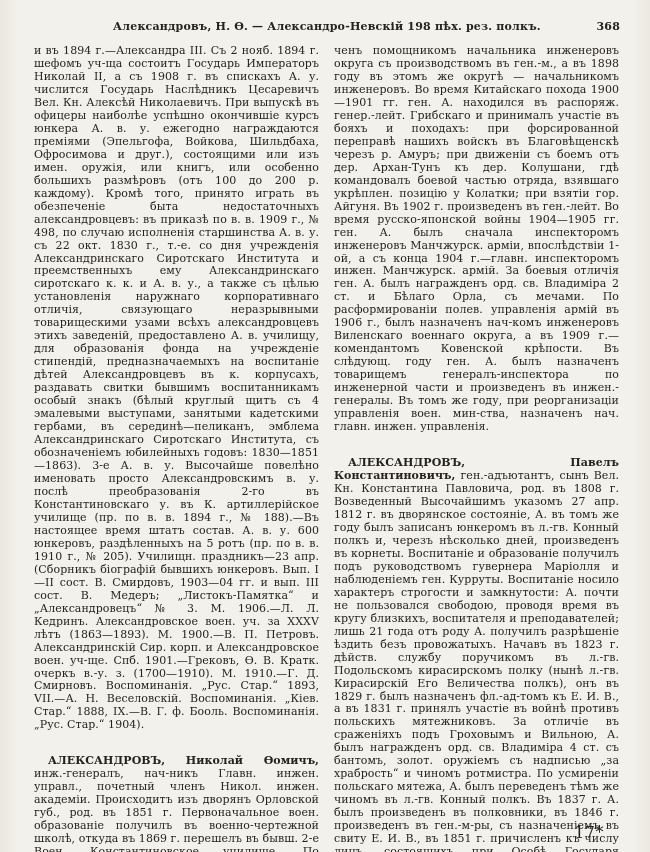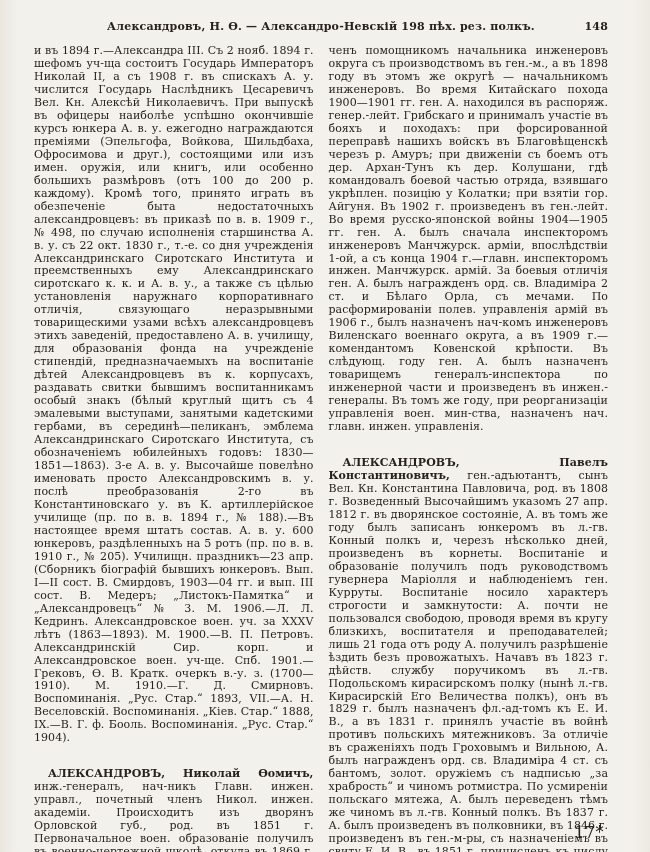--- a/index.html
+++ b/index.html
@@ -9,21 +9,21 @@
   }
   .page {
     position: relative;
     width: 650px;
     height: 852px;
     box-sizing: border-box;
     background: #f2f0ea;
     background: linear-gradient(90deg, #e9e7e0 0px, #f3f1eb 18px, #f3f1eb 632px, #ece9e2 650px);
     font-family: "DejaVu Serif", "Liberation Serif", serif;
     color: #27221e;
-    padding: 20px 42px 14px 34px;
+    padding: 20px 30px 14px 34px;
     overflow: hidden;
   }
   .header {
     position: relative;
     height: 16px;
     text-align: center;
     font-weight: bold;
     font-size: 11px;
     letter-spacing: .2px;
     margin-bottom: 9px;
@@ -65,21 +65,21 @@
     font-weight: normal;
     letter-spacing: .5px;
   }
 </style>
 </head>
 <body>
 
 <div class="page">
   <div class="header">
     <span class="header-title">Александровъ, Н. Ѳ. — Александро-Невскій 198 пѣх. рез. полкъ.</span>
-    <span class="page-number">148</span>
+    <span class="page-number">368</span>
   </div>
   <div class="columns">
     <div class="col" id="col-left">
         <p class="para continuation">и въ 1894 г.—Александра III. Съ 2 нояб. 1894 г. шефомъ уч-ща состоитъ Государь Императоръ Николай II, а съ 1908 г. въ спискахъ А. у. числится Государь Наслѣдникъ Цесаревичъ Вел. Кн. Алексѣй Николаевичъ. При выпускѣ въ офицеры наиболѣе успѣшно окончившіе курсъ юнкера А. в. у. ежегодно награждаются преміями (Эпельгофа, Войкова, Шильдбаха, Офросимова и друг.), состоящими или изъ имен. оружія, или книгъ, или особенно большихъ размѣровъ (отъ 100 до 200 р. каждому). Кромѣ того, принято играть въ обезпеченіе быта недостаточныхъ александровцевъ: въ приказѣ по в. в. 1909 г., № 498, по случаю исполненія старшинства А. в. у. съ 22 окт. 1830 г., т.-е. со дня учрежденія Александринскаго Сиротскаго Института и преемственныхъ ему Александринскаго сиротскаго к. к. и А. в. у., а также съ цѣлью установленія наружнаго корпоративнаго отличія, связующаго неразрывными товарищескими узами всѣхъ александровцевъ этихъ заведеній, предоставлено А. в. училищу, для образованія фонда на учрежденіе стипендій, предназначаемыхъ на воспитаніе дѣтей Александровцевъ въ к. корпусахъ, раздавать свитки бывшимъ воспитанникамъ особый знакъ (бѣлый круглый щитъ съ 4 эмалевыми выступами, занятыми кадетскими гербами, въ серединѣ—пеликанъ, эмблема Александринскаго Сиротскаго Института, съ обозначеніемъ юбилейныхъ годовъ: 1830—1851—1863). 3-е А. в. у. Высочайше повелѣно именовать просто Александровскимъ в. у. послѣ преобразованія 2-го въ Константиновскаго у. въ К. артиллерійское училище (пр. по в. в. 1894 г., № 188).—Въ настоящее время штатъ состав. А. в. у. 600 юнкеровъ, раздѣленныхъ на 5 ротъ (пр. по в. в. 1910 г., № 205). Училищн. праздникъ—23 апр. (Сборникъ біографій бывшихъ юнкеровъ. Вып. I—II сост. В. Смирдовъ, 1903—04 гг. и вып. III сост. В. Медеръ; „Листокъ-Памятка“ и „Александровецъ“ № 3. М. 1906.—Л. Л. Кедринъ. Александровское воен. уч. за XXXV лѣтъ (1863—1893). М. 1900.—В. П. Петровъ. Александринскій Сир. корп. и Александровское воен. уч-ще. Спб. 1901.—Грековъ, Ѳ. В. Кратк. очеркъ в.-у. з. (1700—1910). М. 1910.—Г. Д. Смирновъ. Воспоминанія. „Рус. Стар.“ 1893, VII.—А. Н. Веселовскій. Воспоминанія. „Кіев. Стар.“ 1888, IX.—В. Г. ф. Бооль. Воспоминанія. „Рус. Стар.“ 1904).</p>
         <p class="para entry"><b class="entry-heading">АЛЕКСАНДРОВЪ, Николай Ѳомичъ, </b>инж.-генералъ, нач-никъ Главн. инжен. управл., почетный членъ Никол. инжен. академіи. Происходитъ изъ дворянъ Орловской губ., род. въ 1851 г. Первоначальное воен. образованіе получилъ въ военно-чертежной школѣ, откуда въ 1869 г. перешелъ въ бывш. 2-е Воен. Константиновское училище. По окончаніи этого училища, произведенъ въ 1872 г. въ подпоручики съ прикомандированіемъ къ л.-гв. Литовскому полку. Переведенный въ этотъ полкъ, поступилъ въ 1874 г. въ Никол. инжен. академію. По окончаніи полнаго курса академіи въ 1877 г., произведенъ въ штабсъ-капитаны, переведенъ въ военные инженеры и назначенъ на службу въ Бендерскую крѣп. инженер. управленіе. Въ 1879 г. произведенъ въ капитаны и переведенъ на службу въ б. Восточно-Сибирскій воен. округъ, въ Амурскую инжен. дистанцію; въ 1882 г. назначенъ начальникомъ этой дистанціи и въ 1884 г. произведенъ въ подполк. Въ 1896 г. назна-</p>
       </div>
     <div class="col" id="col-right">
         <p class="para continuation">ченъ помощникомъ начальника инженеровъ округа съ производствомъ въ ген.-м., а въ 1898 году въ этомъ же округѣ — начальникомъ инженеровъ. Во время Китайскаго похода 1900—1901 гг. ген. А. находился въ распоряж. генер.-лейт. Грибскаго и принималъ участіе въ бояхъ и походахъ: при форсированной переправѣ нашихъ войскъ въ Благовѣщенскѣ черезъ р. Амуръ; при движеніи съ боемъ отъ дер. Архан-Тунъ къ дер. Колушани, гдѣ командовалъ боевой частью отряда, взявшаго укрѣплен. позицію у Колатки; при взятіи гор. Айгуня. Въ 1902 г. произведенъ въ ген.-лейт. Во время русско-японской войны 1904—1905 гг. ген. А. былъ сначала инспекторомъ инженеровъ Манчжурск. арміи, впослѣдствіи 1-ой, а съ конца 1904 г.—главн. инспекторомъ инжен. Манчжурск. армій. За боевыя отличія ген. А. былъ награжденъ орд. св. Владиміра 2 ст. и Бѣлаго Орла, съ мечами. По расформированіи полев. управленія армій въ 1906 г., былъ назначенъ нач-комъ инженеровъ Виленскаго военнаго округа, а въ 1909 г.—комендантомъ Ковенской крѣпости. Въ слѣдующ. году ген. А. былъ назначенъ товарищемъ генералъ-инспектора по инженерной части и произведенъ въ инжен.-генералы. Въ томъ же году, при реорганизаціи управленія воен. мин-ства, назначенъ нач. главн. инжен. управленія.</p>
         <p class="para entry"><b class="entry-heading">АЛЕКСАНДРОВЪ, Павелъ Константиновичъ, </b>ген.-адъютантъ, сынъ Вел. Кн. Константина Павловича, род. въ 1808 г. Возведенный Высочайшимъ указомъ 27 апр. 1812 г. въ дворянское состояніе, А. въ томъ же году былъ записанъ юнкеромъ въ л.-гв. Конный полкъ и, черезъ нѣсколько дней, произведенъ въ корнеты. Воспитаніе и образованіе получилъ подъ руководствомъ гувернера Маріолля и наблюденіемъ ген. Курруты. Воспитаніе носило характеръ строгости и замкнутости: А. почти не пользовался свободою, проводя время въ кругу близкихъ, воспитателя и преподавателей; лишь 21 года отъ роду А. получилъ разрѣшеніе ѣздить безъ провожатыхъ. Начавъ въ 1823 г. дѣйств. службу поручикомъ въ л.-гв. Подольскомъ кирасирскомъ полку (нынѣ л.-гв. Кирасирскій Его Величества полкъ), онъ въ 1829 г. былъ назначенъ фл.-ад-томъ къ Е. И. В., а въ 1831 г. принялъ участіе въ войнѣ противъ польскихъ мятежниковъ. За отличіе въ сраженіяхъ подъ Гроховымъ и Вильною, А. былъ награжденъ орд. св. Владиміра 4 ст. съ бантомъ, золот. оружіемъ съ надписью „за храбрость“ и чиномъ ротмистра. По усмиреніи польскаго мятежа, А. былъ переведенъ тѣмъ же чиномъ въ л.-гв. Конный полкъ. Въ 1837 г. А. былъ произведенъ въ полковники, въ 1846 г. произведенъ въ ген.-м-ры, съ назначеніемъ въ свиту Е. И. В., въ 1851 г. причисленъ къ числу лицъ, состоящихъ при Особѣ Государя Императора; 17 нояб. 1855 г. назначенъ ген.-ад-томъ, а 26 авг. 1856 г., съ оставленіемъ въ послѣднемъ званіи, произведенъ въ ген.-лейт. Умеръ въ 1857 г. (Столѣтіе военнаго министерства. Исторія Государевой свиты, приложенія, стр. 227. Записки графа Маріолля, „Истор. Вѣстн.“ 1909 г., кн. VII—X).</p>
         <p class="para entry"><b class="entry-heading">АЛЕКСАНДРО-НЕВСКІЙ 287 пѣх. рез. полкъ </b>сформированъ 17 янв. 1811 г. подъ названіемъ С.-Петербургскаго внутрен. губерн.</p>

